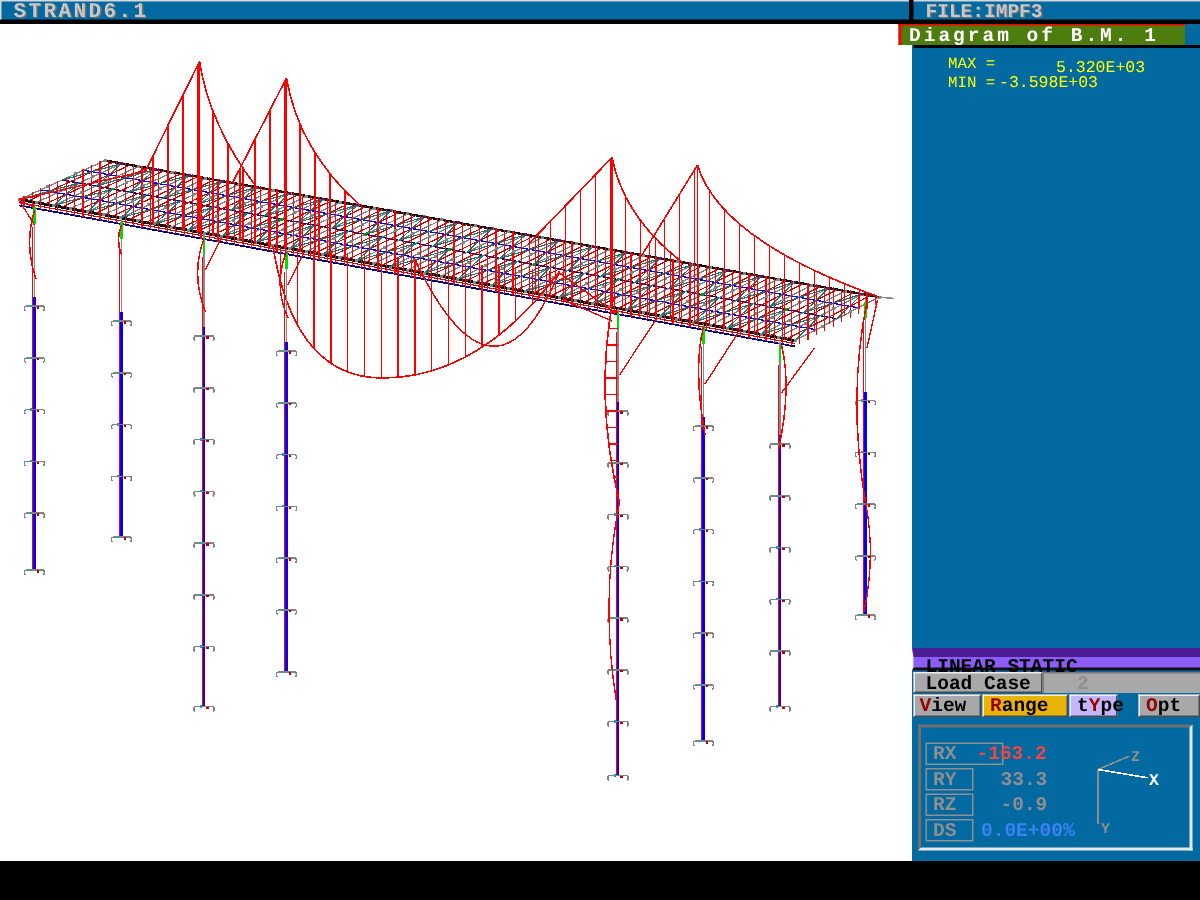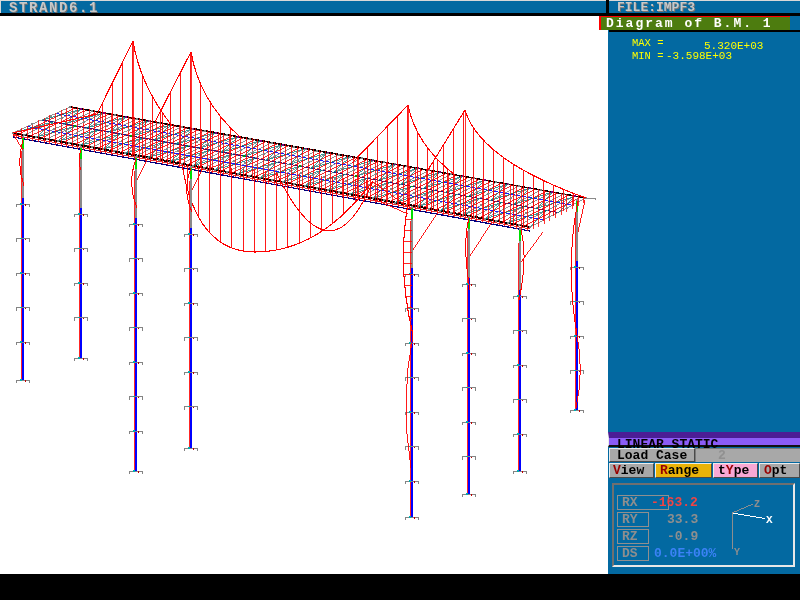--- a/index.html
+++ b/index.html
@@ -950,21 +950,21 @@
 </div>
 <div style="position:absolute;left:695px;top:448px;width:105px;height:14px;background:#a8a8a8;border-top:1px solid #7a7a7a;border-left:1px solid #7a7a7a">
   <div style="position:absolute;left:22px;top:0px;color:#909090;font-weight:bold;font-size:13px;line-height:13px">2</div>
 </div>
 <div style="position:absolute;left:609px;top:463px;width:45px;height:15px;background:#a8a8a8;border:1px solid;border-color:#ececec #4a4a4a #4a4a4a #ececec">
  <div style="position:absolute;left:3px;top:1px;font-weight:bold;font-size:13px;line-height:12px;color:#000"><span style="color:#990000">V</span>iew</div>
   </div>
 <div style="position:absolute;left:655px;top:463px;width:57px;height:15px;background:#eab308;border:1px solid;border-color:#ececec #4a4a4a #4a4a4a #ececec">
  <div style="position:absolute;left:4px;top:1px;font-weight:bold;font-size:13px;line-height:12px;color:#000"><span style="color:#990000">R</span>ange</div>
   </div>
-<div style="position:absolute;left:713px;top:463px;width:45px;height:15px;background:#f9a8d4;border:1px solid;border-color:#ececec #4a4a4a #4a4a4a #ececec">
+<div style="position:absolute;left:713px;top:463px;width:32px;height:15px;background:#c4b5fd;border:1px solid;border-color:#ececec #4a4a4a #4a4a4a #ececec">
  <div style="position:absolute;left:4px;top:1px;font-weight:bold;font-size:13px;line-height:12px;color:#000">t<span style="color:#990000">Y</span>pe</div>
   </div>
 <div style="position:absolute;left:759px;top:463px;width:41px;height:15px;background:#a8a8a8;border:1px solid;border-color:#ececec #4a4a4a #4a4a4a #ececec">
  <div style="position:absolute;left:4px;top:1px;font-weight:bold;font-size:13px;line-height:12px;color:#000"><span style="color:#990000">O</span>pt</div>
   </div>
 
 <div style="position:absolute;left:612px;top:483px;width:183px;height:84px;border:2px solid;border-color:#6f6f6f #e8e8e8 #e8e8e8 #6f6f6f"></div>
 <div style="position:absolute;left:617px;top:495px;width:52px;height:15px;border:1px solid #8f8f8f">
     <div style="position:absolute;left:4px;top:0px;color:#8e8e8e;font-weight:bold;font-size:13px;line-height:14px">RX</div>
   </div>

